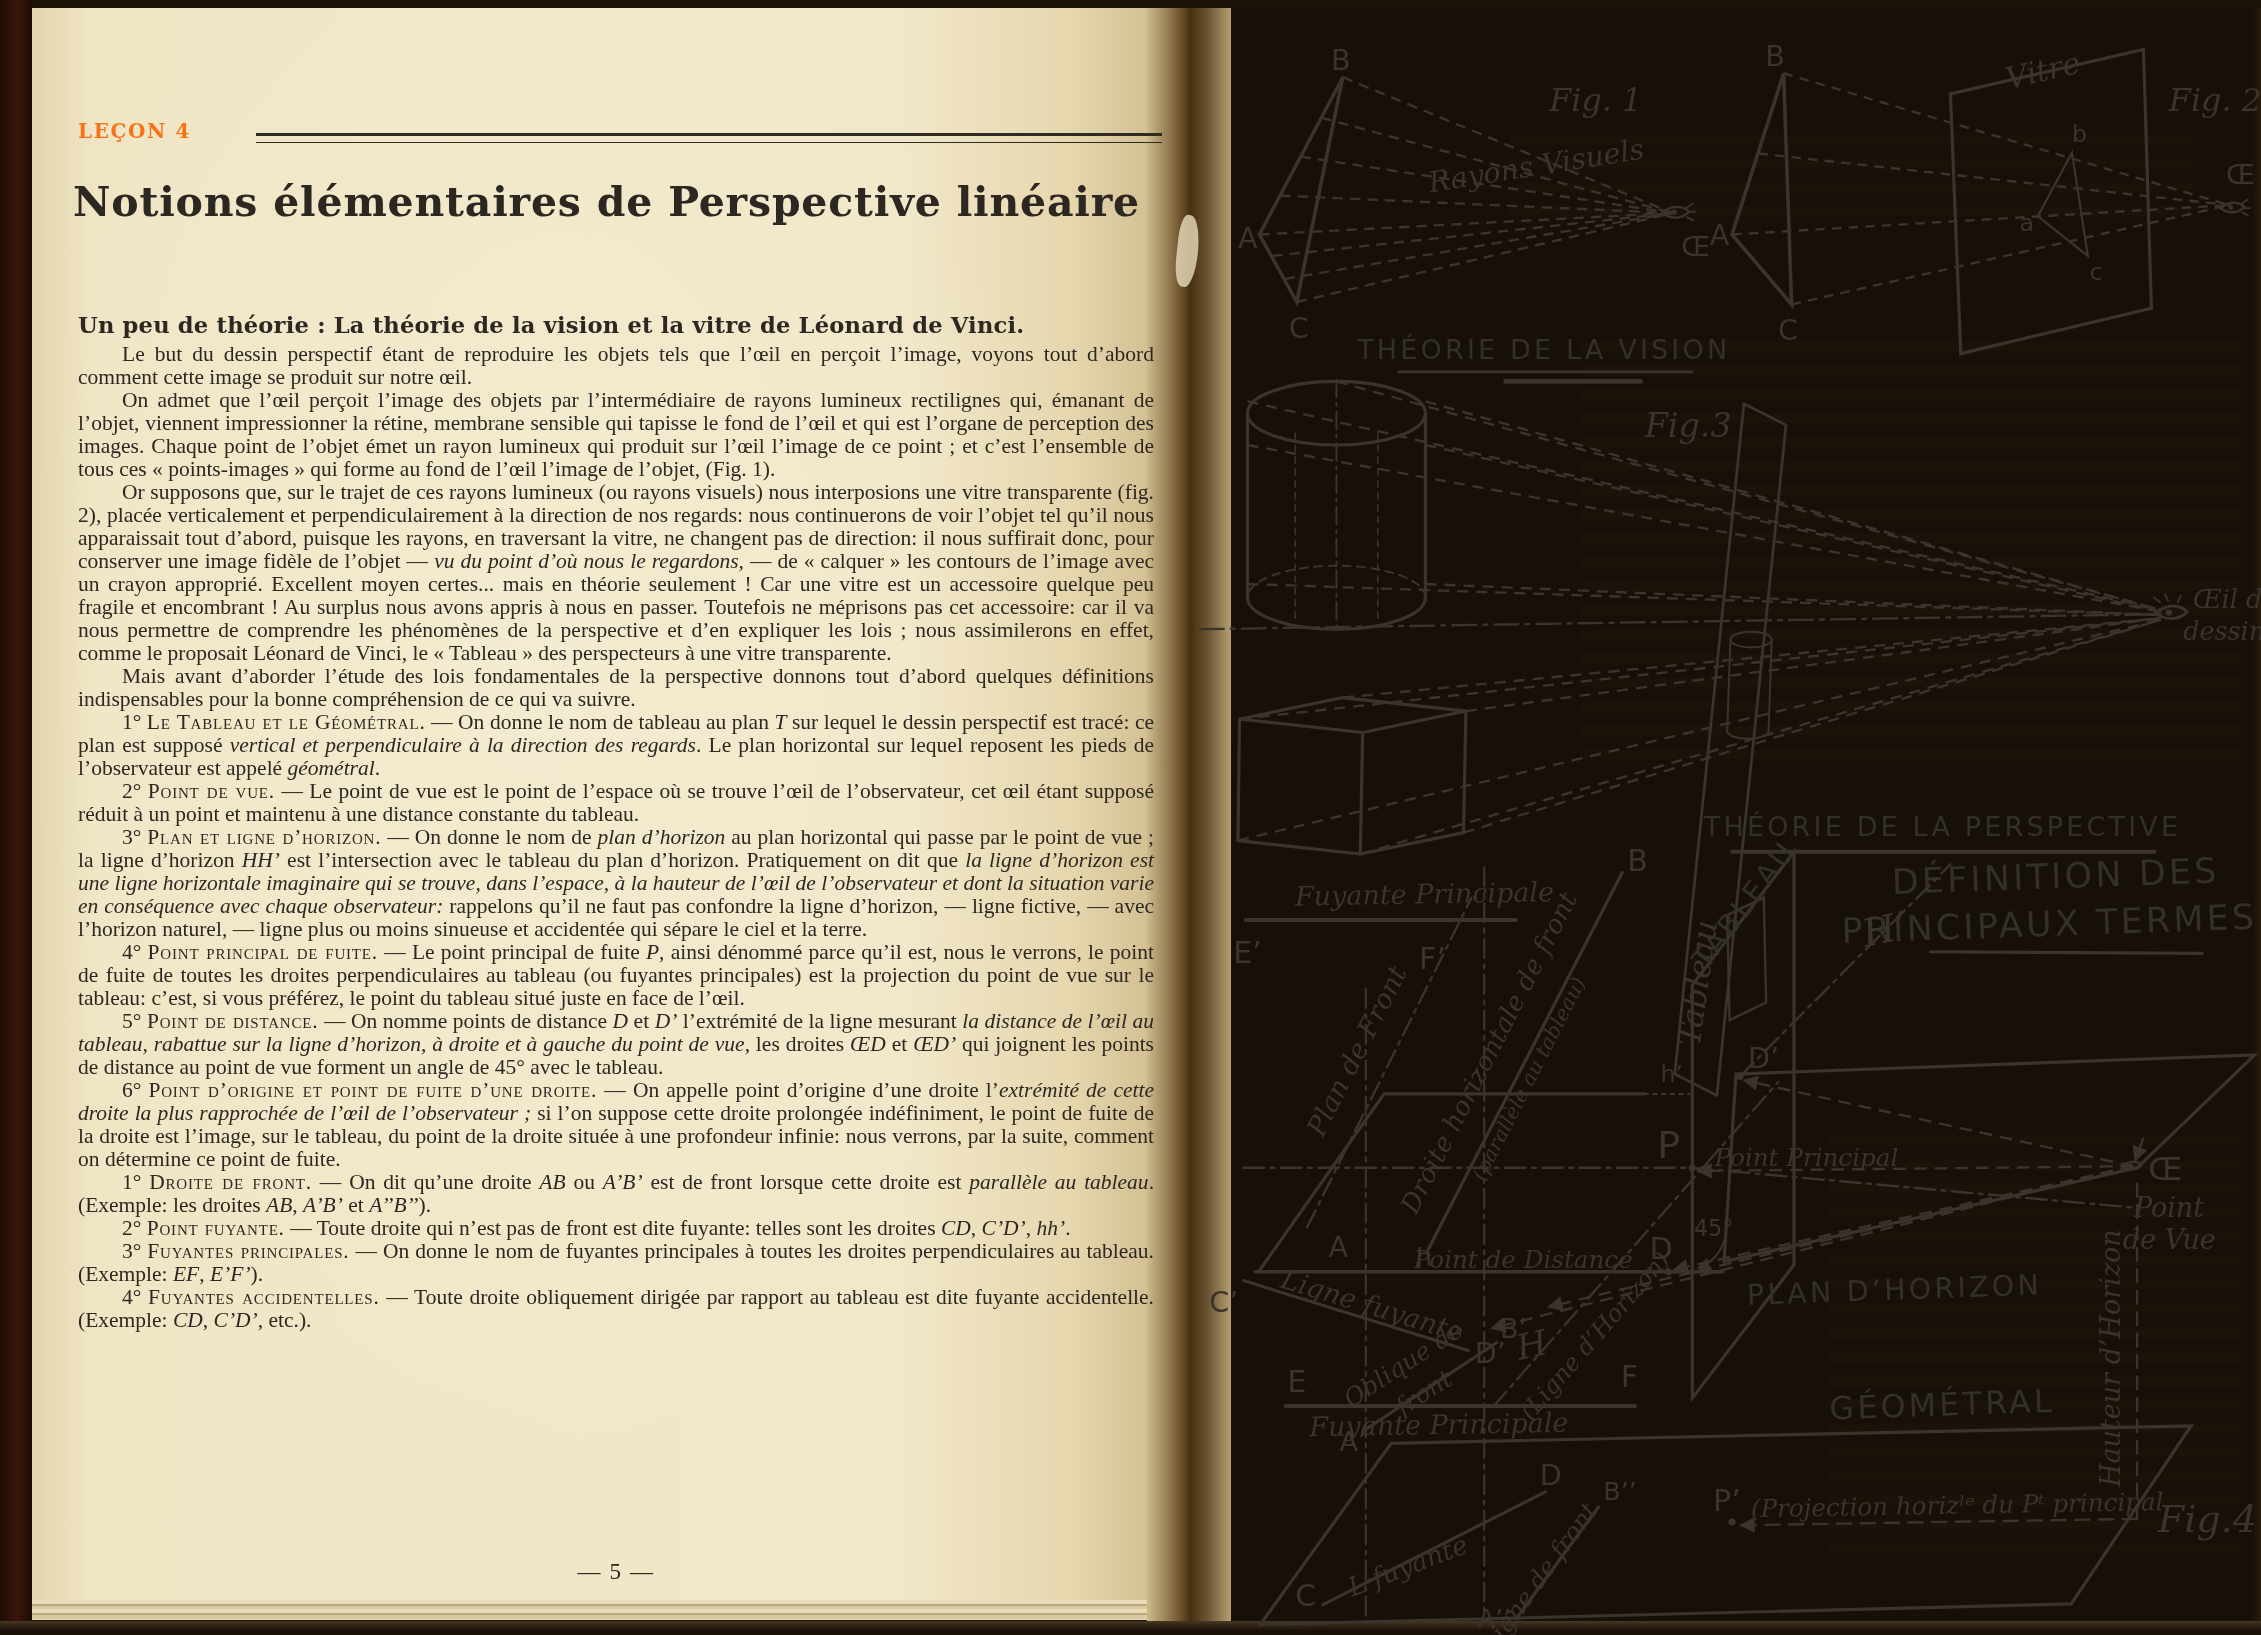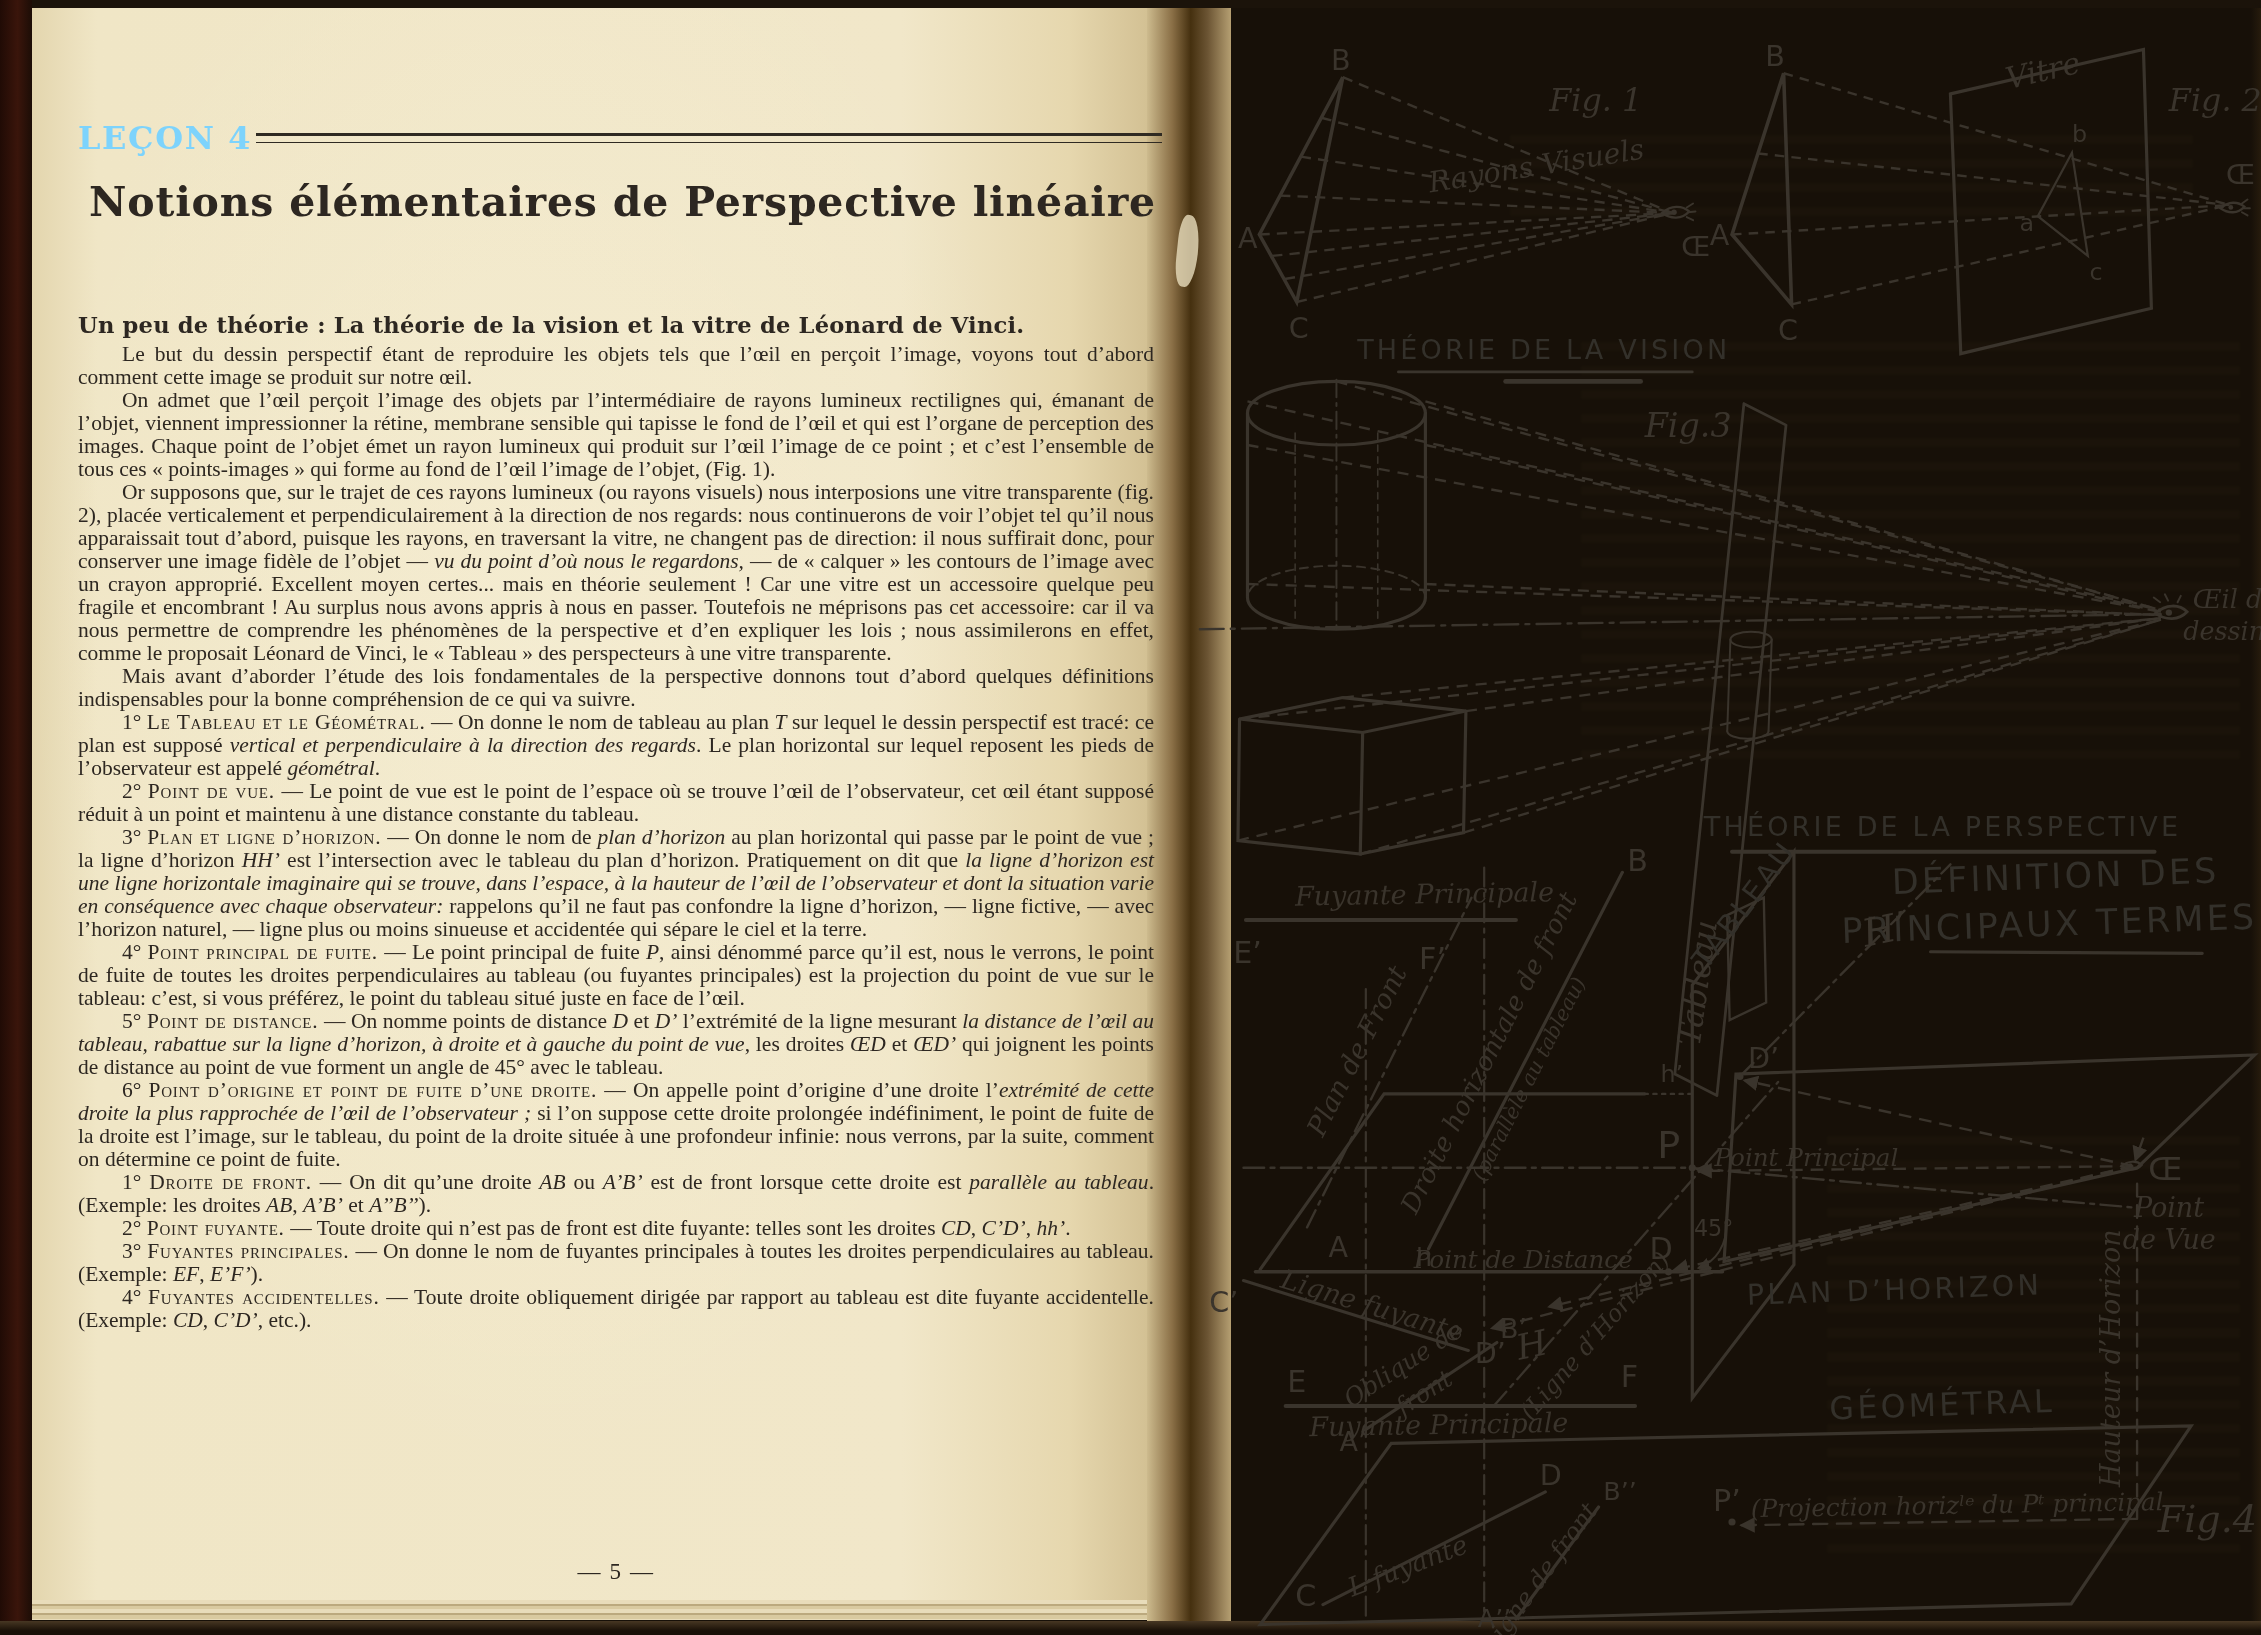--- a/index.html
+++ b/index.html
@@ -33,25 +33,25 @@
     background:
       radial-gradient(ellipse at 55% 35%, rgba(255,250,225,.20), rgba(0,0,0,0) 65%),
       linear-gradient(90deg,#cdb985 0,#e7d8ac 5%,#ecdfb6 55%,#e7d7a9 92%,#d8c globalization,#d8c695 100%),
       #eadcb0;
   }
   .page-right::after{content:"";position:absolute;right:0;top:0;width:11px;height:100%;
     background:linear-gradient(90deg,rgba(0,0,0,0),rgba(61,44,20,.45));}
   
   .ghost{position:absolute;opacity:.06;pointer-events:none;filter:blur(1.2px);
     background:repeating-linear-gradient(180deg,#5a4a2a 0 9.5px,transparent 9.5px 24px);}
-  .lecon{position:absolute;left:78px;top:119px;font-size:32px;font-weight:bold;
-    font-family:"DejaVu Serif",serif;letter-spacing:1.6px;color:#7dd3fc;}
+  .lecon{position:absolute;left:78px;top:119px;font-size:20px;font-weight:bold;
+    font-family:"DejaVu Serif",serif;letter-spacing:1.6px;color:#f97316;}
   .double-rule{position:absolute;left:256px;top:133px;width:906px;height:5.6px;
     border-top:3.2px solid #2f2a22;border-bottom:1.6px solid #2f2a22;}
-  .title-block{position:absolute;left:84px;top:178px;width:1077px;text-align:center;color:#2d2721;}
+  .title-block{position:absolute;left:68px;top:178px;width:1077px;text-align:center;color:#2d2721;}
   .main-title{font-family:"DejaVu Serif",serif;font-weight:bold;font-size:41px;letter-spacing:0.8px;}
   .sub-title{font-family:"DejaVu Serif",serif;font-weight:bold;font-size:29px;margin-top:6.4px;}
   #text-flow{position:absolute;left:78px;top:304px;width:1076px;color:#2d2721;
     font-size:21.5px;line-height:23px;text-align:justify;}
   #text-flow p{margin:0;text-indent:44px;}
   #text-flow h3{font-family:"DejaVu Serif",serif;font-size:22.6px;margin:9.5px 0 6.4px 0;
     font-weight:bold;text-indent:0;letter-spacing:0.2px;}
   .run-i{font-style:italic;}
   .run-sc{font-variant:small-caps;letter-spacing:0.8px;}
   .page-num{position:absolute;left:78px;top:1559px;width:1076px;text-align:center;

